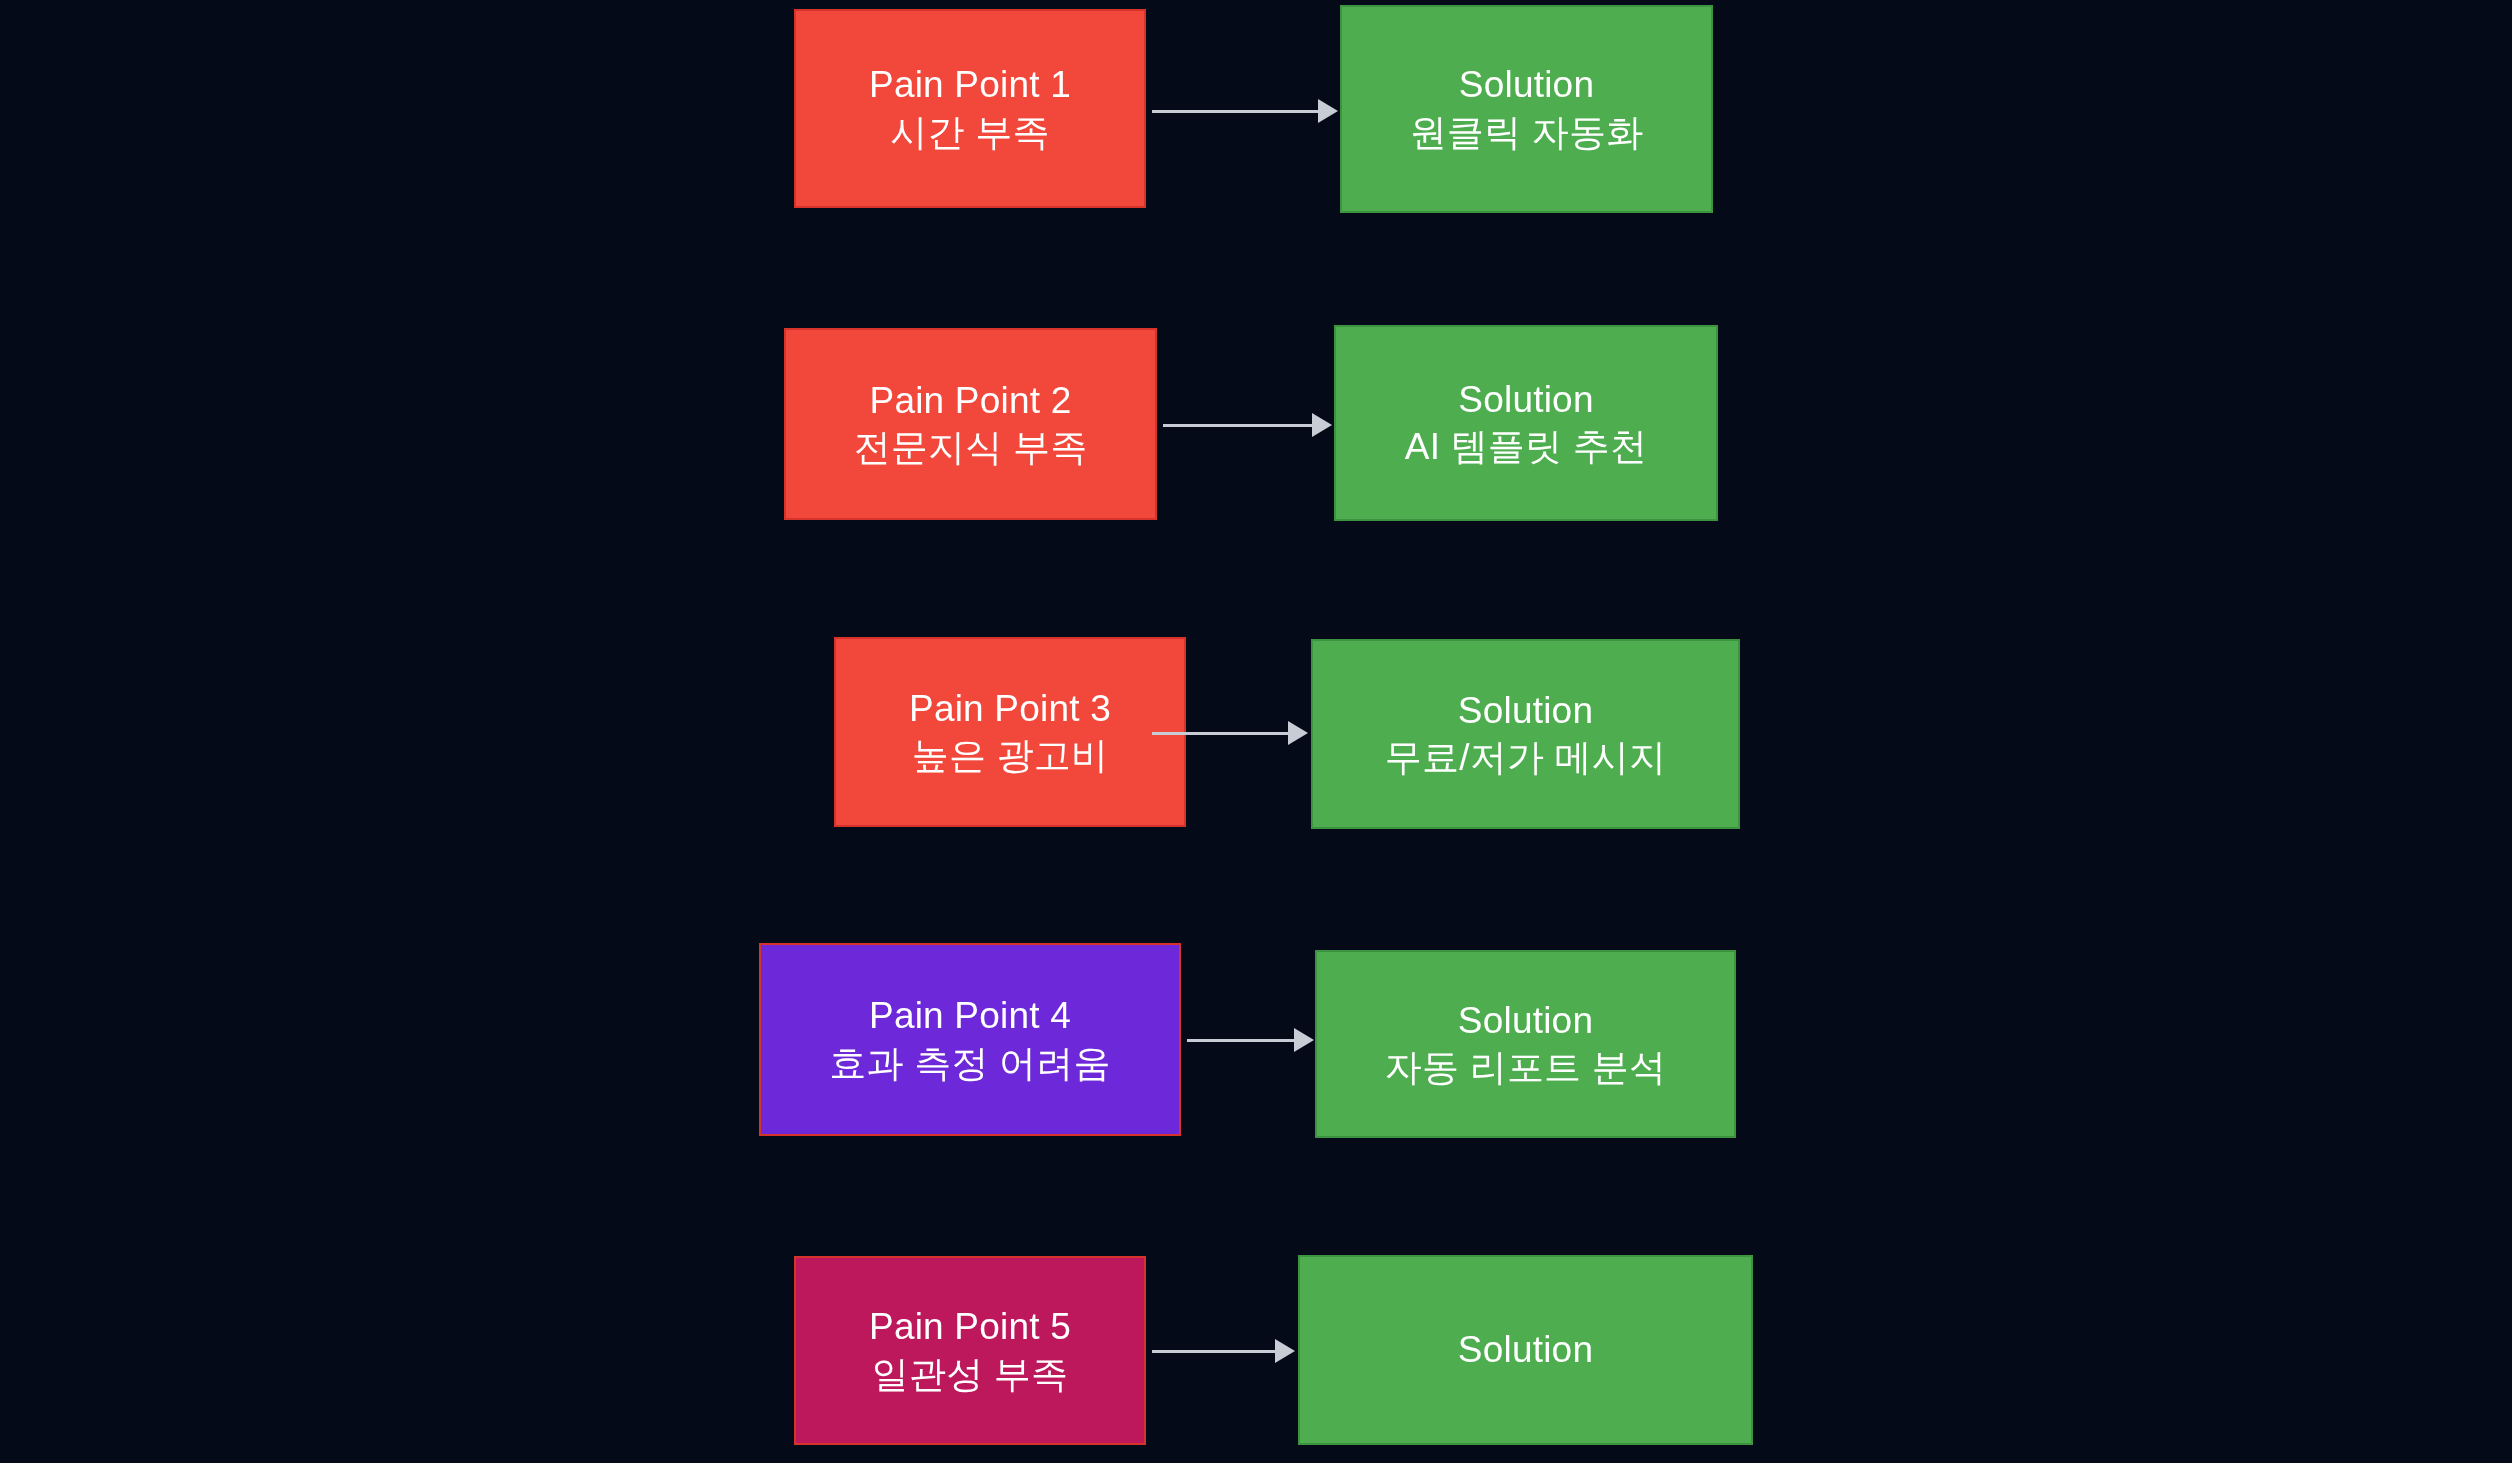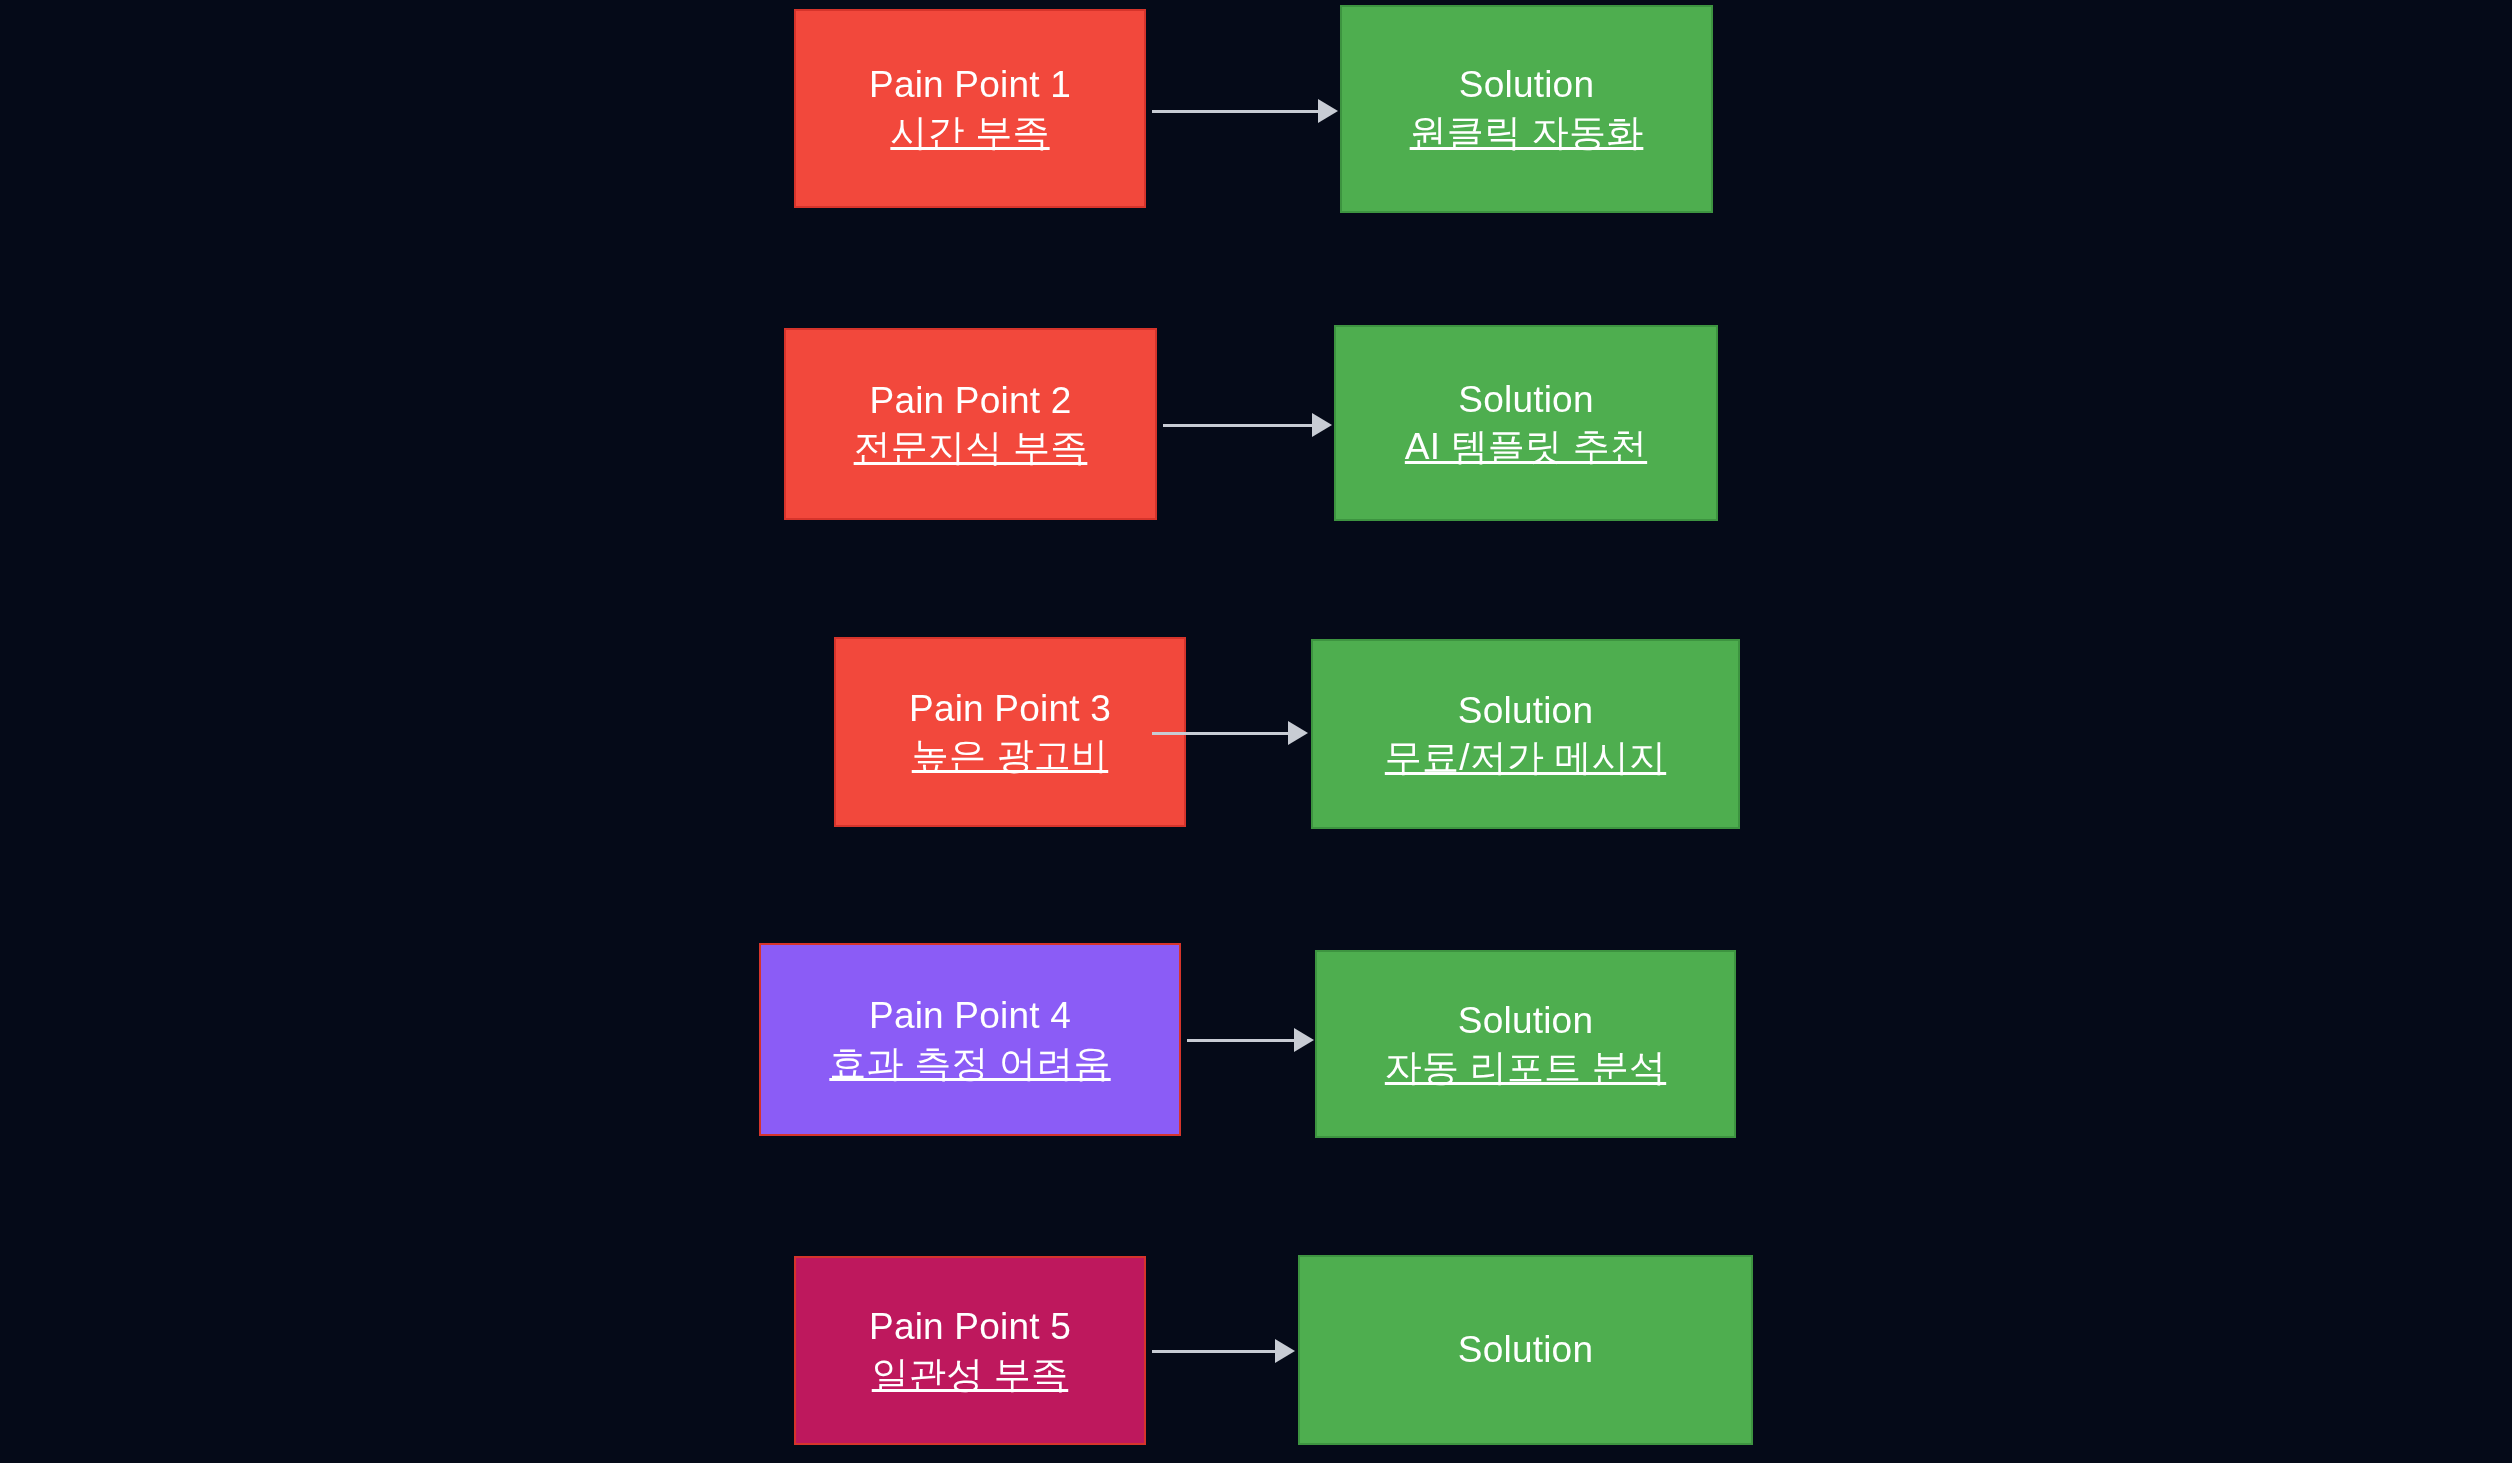--- a/index.html
+++ b/index.html
@@ -31,21 +31,21 @@
     text-align: center;
     color: #ffffff;
     font-size: 37px;
     line-height: 1.28;
     letter-spacing: 0.2px;
     font-weight: 400;
     white-space: nowrap;
   }
 
   .node .line1 { display: block; }
-  .node .line2 { display: block; text-decoration: underline; }
+  .node .line2 { display: block; }
 
   .node-pain {
     background: #f2483c;
     border: 2.8px solid #d6342b;
   }
 
   .node-solution {
     background: #4caf50;
     background: #4eae4f;
     border: 2.8px solid #3d9440;
@@ -97,21 +97,21 @@
     <span class="line1">Pain Point 3</span>
     <span class="line2">높은 광고비</span>
   </div>
   <div class="edge" style="left: 1152px; top: 732px; width: 137px; background: rgb(200, 204, 212);"></div>
   <div class="edge-head" style="left: 1288px; top: 721px; border-left-color: rgb(200, 204, 212);"></div>
   <div class="node node-solution" style="left: 1311px; top: 639px; width: 429px; height: 190px; background: rgb(78, 174, 79); border-color: rgb(61, 148, 64); color: rgb(255, 255, 255);">
     <span class="line1">Solution</span>
     <span class="line2">무료/저가 메시지</span>
   </div>
 
-  <div class="node node-pain" style="left: 759px; top: 943px; width: 422px; height: 193px; background: #8b5cf6; border-color: rgb(214, 52, 43); color: rgb(255, 255, 255);">
+  <div class="node node-pain" style="left: 759px; top: 943px; width: 422px; height: 193px; background: #6d28d9; border-color: rgb(214, 52, 43); color: rgb(255, 255, 255);">
     <span class="line1">Pain Point 4</span>
     <span class="line2">효과 측정 어려움</span>
   </div>
   <div class="edge" style="left: 1187px; top: 1039px; width: 107px; background: rgb(200, 204, 212);"></div>
   <div class="edge-head" style="left: 1294px; top: 1028px; border-left-color: rgb(200, 204, 212);"></div>
   <div class="node node-solution" style="left: 1315px; top: 950px; width: 421px; height: 188px; background: rgb(78, 174, 79); border-color: rgb(61, 148, 64); color: rgb(255, 255, 255);">
     <span class="line1">Solution</span>
     <span class="line2">자동 리포트 분석</span>
   </div>
 

